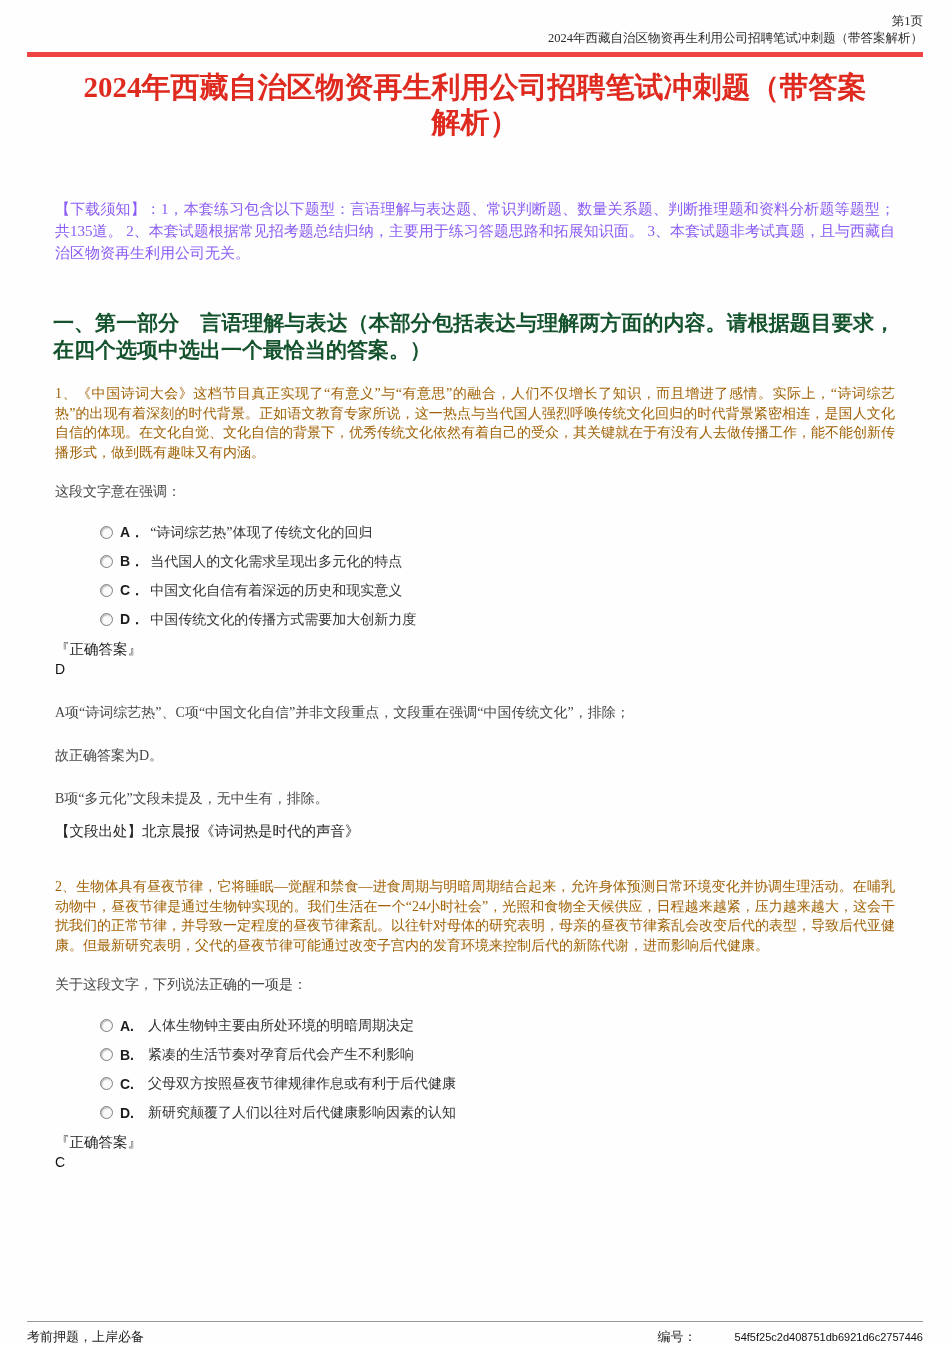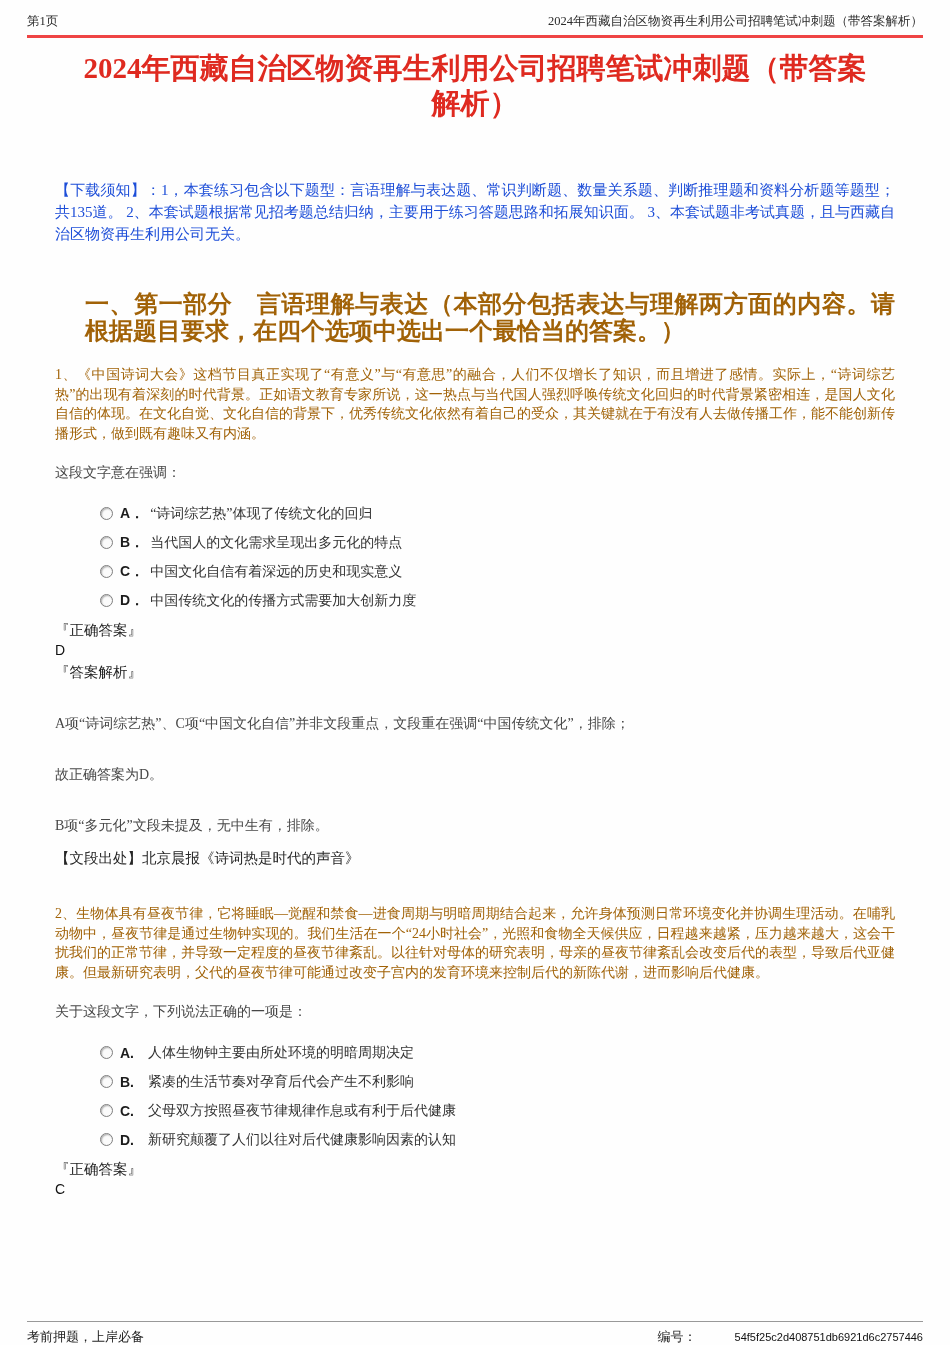--- a/index.html
+++ b/index.html
@@ -6,41 +6,41 @@
   body{
     width:950px;height:1345px;background:#ffffff;overflow:hidden;
     font-family:"Liberation Serif","DejaVu Serif",serif;
     -webkit-font-smoothing:antialiased;
   }
   .page{width:950px;height:1345px;display:flex;flex-direction:column;box-sizing:border-box;background:#fefefe;}
 
   
   .header{
     margin:0 27px 0 27px;padding:13px 0 5px 0;
-    border-bottom:3px solid #ef4444;
+    border-bottom:5px solid #ef4444;
     display:flex;justify-content:space-between;align-items:flex-end;
-    font-size:12.5px;color:#2b2b2b;
+    font-size:12.5px;color:#2b2b2b;flex-direction:column;
   }
 
   
   .doc-title{
     margin:13px 70px 0 70px;text-align:center;
     color:#df2a20;font-weight:bold;font-size:29px;line-height:35px;
   }
 
   
   .notice{
     margin:58px 55px 0 55px;
-    font-size:15px;line-height:22px;color:#1d4ed8;text-align:justify;
+    font-size:15px;line-height:22px;color:#8b5cf6;text-align:justify;
   }
 
   
   .section-heading{
-    margin:46px 55px 0 85px;
-    color:#a16207;font-weight:bold;font-size:24px;line-height:27px;text-align:justify;
+    margin:46px 55px 0 53px;
+    color:#14532d;font-weight:bold;font-size:21px;line-height:27px;text-align:justify;
   }
 
   .content{margin:0 55px;}
   .stem{margin-top:20px;font-size:14px;line-height:19.5px;color:#a16207;text-align:justify;}
   .prompt{margin-top:20px;font-size:14px;line-height:19px;color:#474747;}
 
   .options{margin-top:22px;}
   .option{display:flex;align-items:center;margin-left:45px;margin-bottom:10px;height:19px;}
   .radio{
     width:11px;height:11px;border:1px solid #7f7f7f;border-radius:50%;
@@ -55,21 +55,21 @@
   .opt-text{font-size:14px;color:#333333;}
 
   .answer-label{margin-top:6px;font-size:14.5px;color:#222222;line-height:20px;}
   .answer-letter{
     font-family:"Liberation Sans","DejaVu Sans",sans-serif;
     font-size:14px;color:#111111;line-height:19px;margin-top:1px;
   }
   .analysis-label{margin-top:2px;font-size:14.5px;color:#222222;line-height:20px;}
 
   .analysis-p{margin-top:12px;font-size:14px;line-height:19.5px;color:#474747;text-align:justify;}
-  .analysis-line{margin-top:32px;font-size:14px;line-height:19px;color:#474747;}
+  .analysis-line{margin-top:24px;font-size:14px;line-height:19px;color:#474747;}
   .source-line{margin-top:14px;font-size:14.5px;line-height:19px;color:#262626;}
 
   .q2-stem{margin-top:36px;}
 
   
   .footer{
     margin:auto 27px 0 27px;
     border-top:1px solid #999999;
     padding:6px 0 0 0;height:24px;box-sizing:border-box;
     display:flex;justify-content:space-between;align-items:flex-start;
@@ -119,21 +119,20 @@
       </div>
       <div class="option">
         <span class="radio"></span>
         <span class="opt-letter">D．</span>
         <span class="opt-text">中国传统文化的传播方式需要加大创新力度</span>
       </div>
     </div>
 
     <div class="answer-label">『正确答案』</div>
     <div class="answer-letter">D</div>
-    <div class="analysis-label">『答案解析』</div>
 
     <div class="analysis-line">A项“诗词综艺热”、C项“中国文化自信”并非文段重点，文段重在强调“中国传统文化”，排除；</div>
     <div class="analysis-line">故正确答案为D。</div>
     <div class="analysis-line">B项“多元化”文段未提及，无中生有，排除。</div>
     <div class="source-line">【文段出处】北京晨报《诗词热是时代的声音》</div>
   </div>
 
   <div class="content">
     <div class="stem q2-stem">2、生物体具有昼夜节律，它将睡眠—觉醒和禁食—进食周期与明暗周期结合起来，允许身体预测日常环境变化并协调生理活动。在哺乳动物中，昼夜节律是通过生物钟实现的。我们生活在一个“24小时社会”，光照和食物全天候供应，日程越来越紧，压力越来越大，这会干扰我们的正常节律，并导致一定程度的昼夜节律紊乱。以往针对母体的研究表明，母亲的昼夜节律紊乱会改变后代的表型，导致后代亚健康。但最新研究表明，父代的昼夜节律可能通过改变子宫内的发育环境来控制后代的新陈代谢，进而影响后代健康。</div>
     <div class="prompt">关于这段文字，下列说法正确的一项是：</div>

